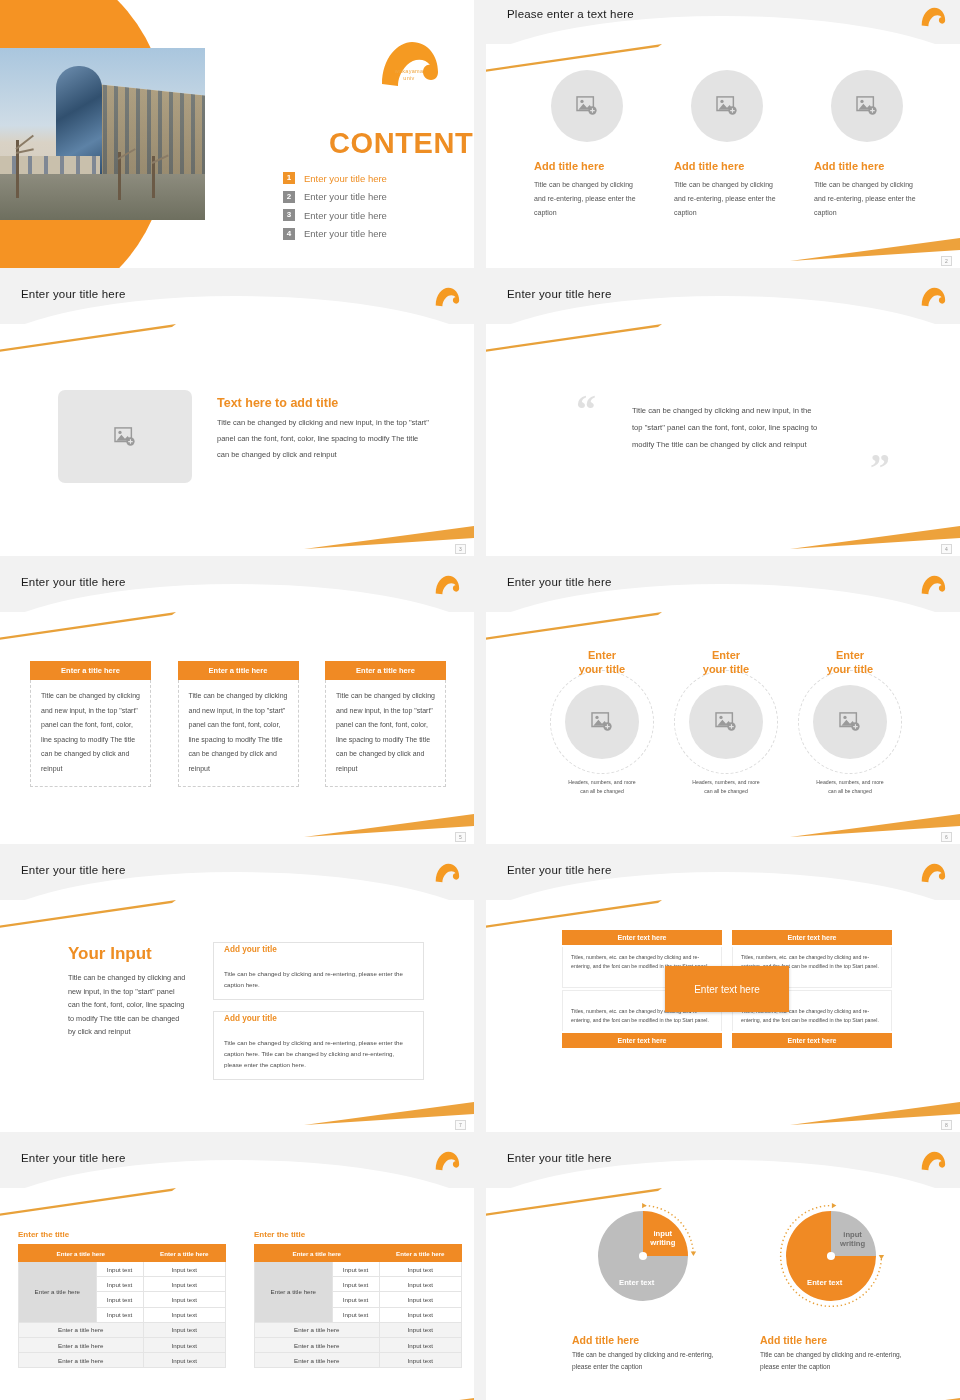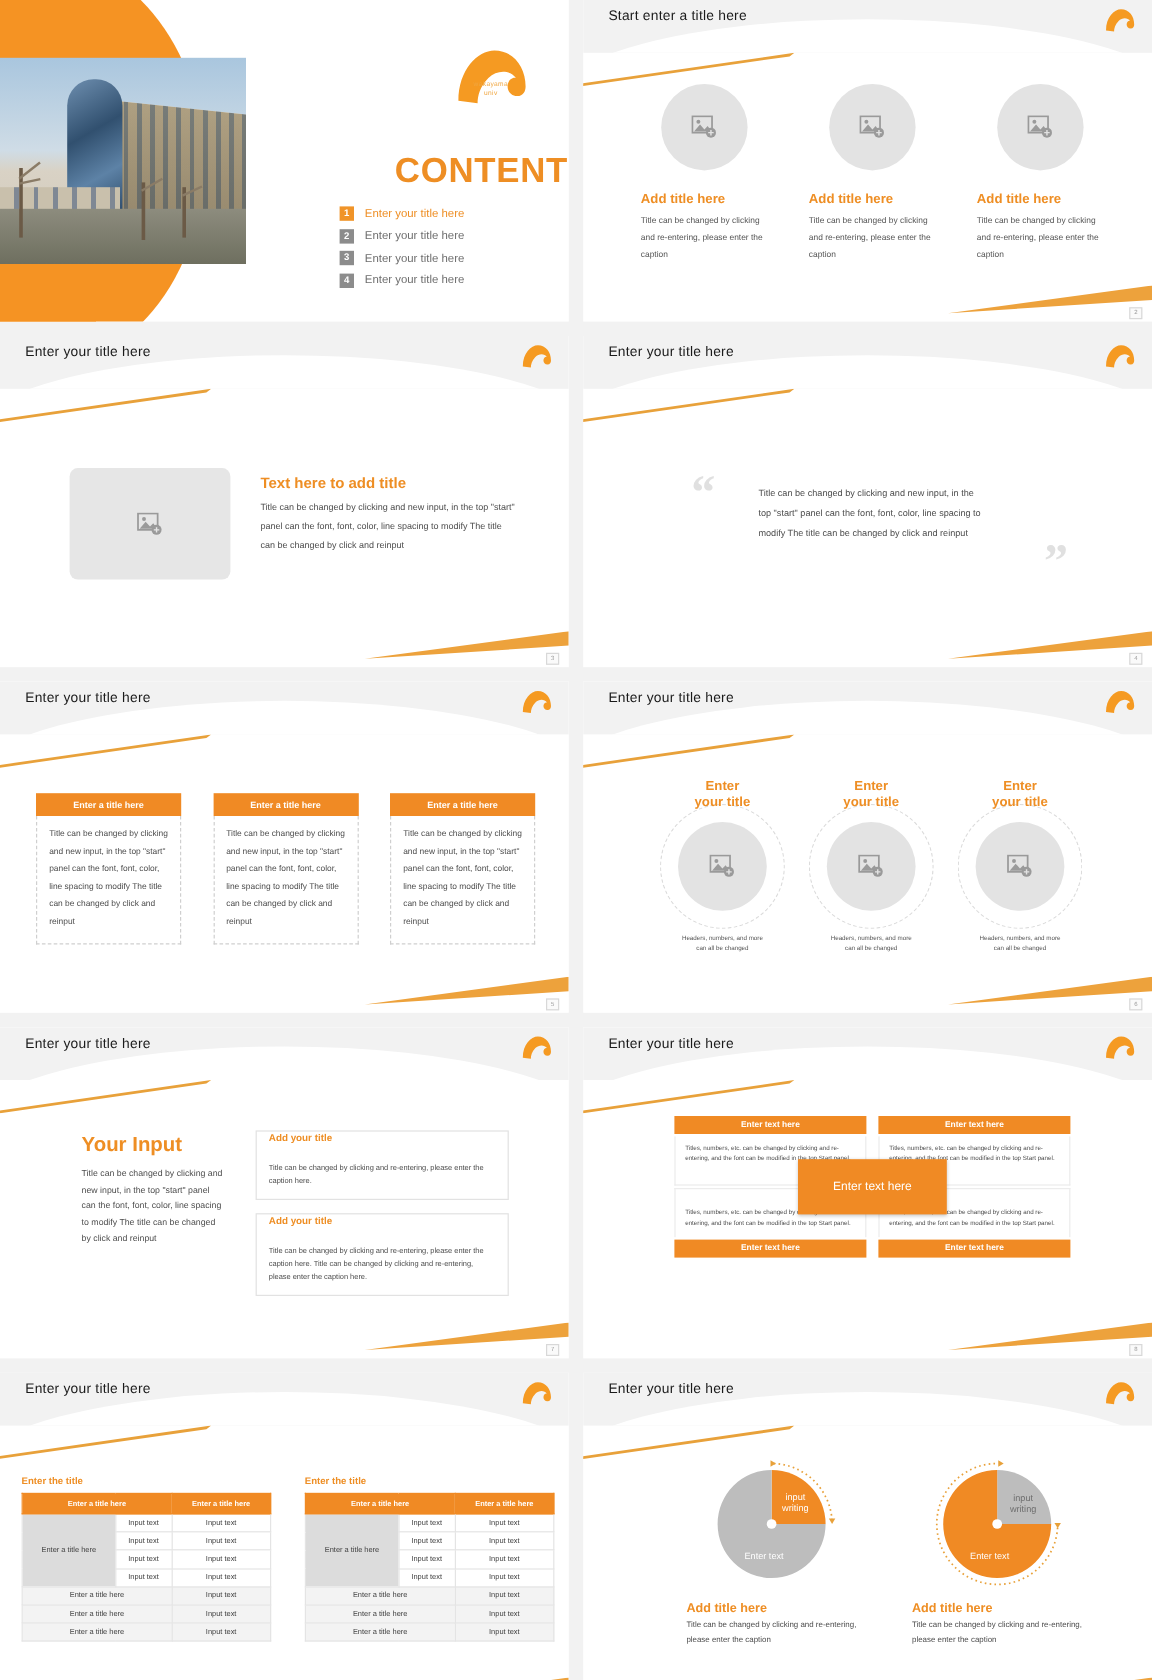--- a/index.html
+++ b/index.html
@@ -220,22 +220,22 @@
   table.s9 { width: 100%; border-collapse: collapse; font-size: 6.2px; color: #444; }
   table.s9 th {
     background: #f08a24; color: #fff; font-weight: bold; padding: 4.5px 2px;
     border: 1px solid #f08a24;
   }
   table.s9 td { border: 1px solid #e4e4e4; text-align: center; padding: 3.6px 2px; }
   table.s9 td.rowhead { background: #dcdcdc; color: #444; }
   table.s9 tr.alt td { background: #f3f3f3; }
 
   
-  .s10-charts { position: absolute; left: 86px; top: 72px; width: 330px;
-                display: flex; justify-content: space-between; }
+  .s10-charts { position: absolute; left: 86px; top: 58px; width: 330px;
+                display: flex; justify-content: space-between; font-weight: bold; }
   .s10-col { width: 142px; }
   .s10-pie { width: 108px; height: 108px; position: relative; margin: 0 auto; }
   .s10-h { font-size: 10.5px; font-weight: bold; color: #ee8e24; margin-top: 8px; }
   .s10-p { font-size: 6.6px; color: #4d4d4d; line-height: 12px; margin-top: 3px; }
   .s10-texts { position: absolute; left: 86px; top: 182px; width: 330px;
                display: flex; justify-content: space-between; }
 </style>
 </head>
 <body>
 
@@ -282,21 +282,21 @@
         <span class="toc-num">4</span>
         <span class="toc-txt">Enter your title here</span>
       </div>
     </div>
   </div>
 
   <div class="slide">
     <div class="hdr-band">
         <div class="hdr-curve"></div>
       </div>
-    <div class="slide-title">Start enter a title here</div>
+    <div class="slide-title">Please enter a text here</div>
     <svg class="logo" viewBox="0 0 62 52">
       <path d="M4 46 C4 20 20 4 34 4 C50 4 60 18 60 34 C60 38 58 42 53 42 C48 42 45 38 45 34 C45 29 49 26 52 27 C47 20 36 20 29 27 C22 34 20 42 20 48 Z" fill="#f59a22"></path>
     </svg>
     <svg class="swoosh-tl" viewBox="0 0 180 28" preserveAspectRatio="none">
       <path d="M0 26 L180 0 L176 3 L2 28 Z" fill="#e8a13a"></path>
     </svg>
     <svg class="swoosh-br" viewBox="0 0 170 24" preserveAspectRatio="none">
       <path d="M0 23 L170 0 L170 12 Z" fill="#eda23c"></path>
     </svg>
     <div class="s2-cols">

